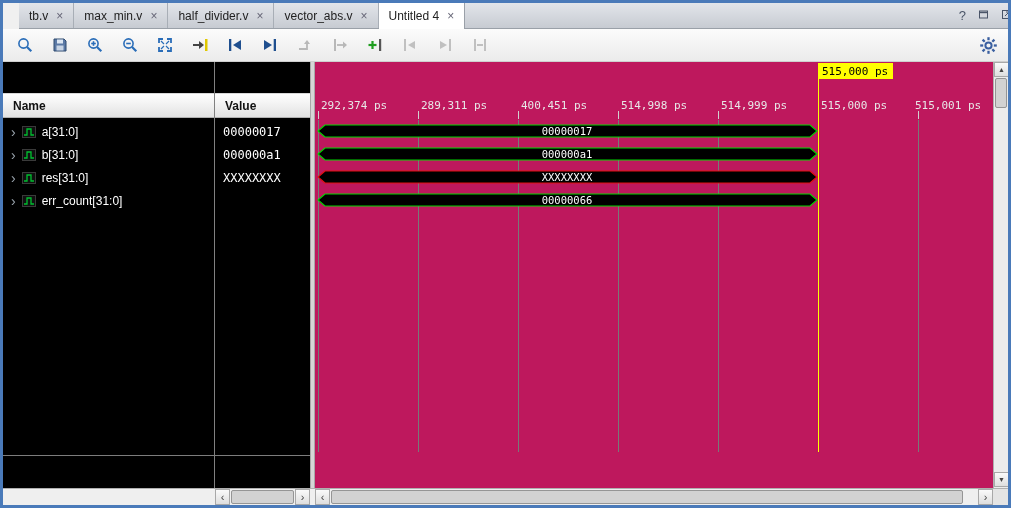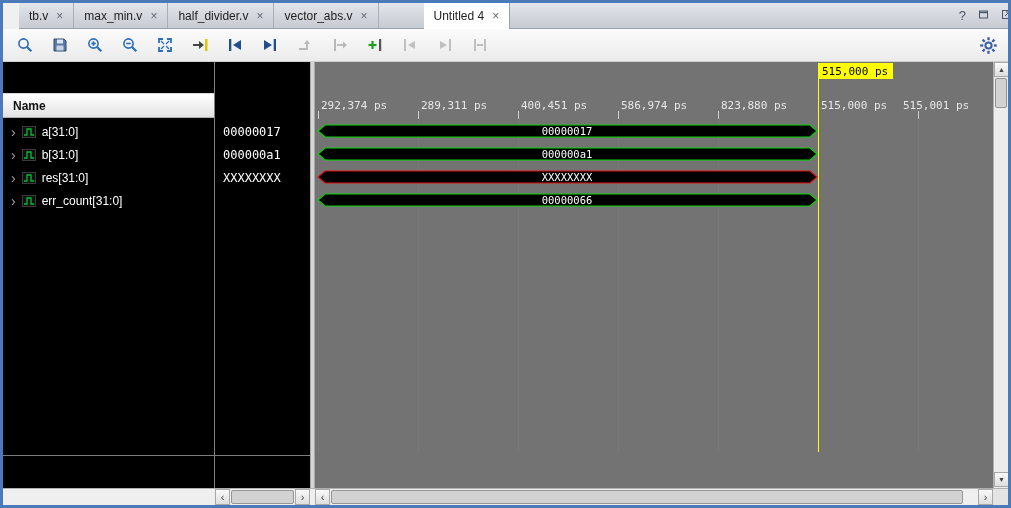--- a/index.html
+++ b/index.html
@@ -5,21 +5,21 @@
   *{margin:0;padding:0;box-sizing:border-box;}
   html,body{width:1011px;height:508px;background:#fff;font-family:"Liberation Sans",sans-serif;}
   .frame{position:relative;width:1011px;height:508px;border:3px solid #4a7ab9;background:#f0f0f0;overflow:hidden;}
 
   
   .tabbar{position:absolute;left:16px;top:0;width:1005px;height:26px;
     background:linear-gradient(#e2e5ea,#c7cbd2);border-bottom:1px solid #9aa0a8;
     display:flex;align-items:stretch;}
   .tab{display:flex;align-items:center;gap:8px;padding:0 10px;border-right:1px solid #a8aeb6;
     font-size:12px;color:#222;}
-  .tab.active{background:#fff;margin-bottom:-1px;border-right:1px solid #9aa0a8;margin-left:45px;}
+  .tab.active{background:#fff;margin-bottom:-1px;border-right:1px solid #9aa0a8;}
   .tab-close{color:#667;font-size:12px;line-height:1;}
   .win-controls{margin-left:auto;display:flex;align-items:center;gap:12px;padding-right:12px;color:#4a5568;font-size:13px;}
 
   
   .toolbar{position:absolute;left:0;top:26px;width:1005px;height:33px;
     background:linear-gradient(#fbfbfb,#ebebeb);border-bottom:1px solid #cfcfcf;
     display:flex;align-items:center;gap:11px;padding-left:10px;}
   .tbtn{width:24px;height:24px;display:flex;align-items:center;justify-content:center;border-radius:2px;}
   .gearbtn{position:absolute;right:8px;top:30px;width:24px;height:24px;display:flex;align-items:center;justify-content:center;}
 
@@ -32,21 +32,21 @@
   .sig-row{position:absolute;left:0;width:100%;height:23px;display:flex;align-items:center;gap:6px;
     padding-left:8px;color:#fff;font-size:12px;white-space:nowrap;overflow:hidden;}
   .chev{color:#9aa4ae;font-size:14px;line-height:1;}
   .val-row{position:absolute;left:0;width:100%;height:23px;display:flex;align-items:center;
     padding-left:8px;color:#fff;font-size:12px;font-family:"DejaVu Sans Mono",monospace;}
   .panel-sep{position:absolute;left:0;top:393px;width:100%;height:1px;background:#7d7d7d;}
   .splitter{position:absolute;left:307px;top:59px;width:5px;height:443px;background:#d6d6d6;
     border-left:1px solid #a8a8a8;border-right:1px solid #a8a8a8;}
 
   
-  .wave-panel{position:absolute;left:312px;top:59px;width:678px;height:426px;background:#737373;overflow:hidden;}
+  .wave-panel{position:absolute;left:312px;top:59px;width:678px;height:426px;background:#be185d;overflow:hidden;}
   .cursor-label{position:absolute;left:503px;top:1px;width:75px;height:16px;background:#ffff00;
     color:#000;font:11px "DejaVu Sans Mono",monospace;display:flex;align-items:center;padding-left:4px;}
   .wtick-label{position:absolute;top:37px;color:#e8e8e8;font:11px "DejaVu Sans Mono",monospace;white-space:nowrap;}
   .wtick-mark{position:absolute;top:49px;width:1px;height:8px;background:#cfcfcf;}
   .gridline{position:absolute;top:58px;width:1px;height:332px;background:#787878;}
   .cursor-line{position:absolute;left:503px;top:17px;width:1px;height:373px;background:#ffff00;z-index:5;}
   .bus{position:absolute;z-index:3;}
   .bus-green{fill:#000;stroke:#00d500;stroke-width:1.2;}
   .bus-red{fill:#000;stroke:#e01010;stroke-width:1.2;}
   .bus-text{fill:#ffffff;font-family:"DejaVu Sans Mono",monospace;font-size:10.5px;text-anchor:middle;}
@@ -248,44 +248,47 @@
       <svg width="14" height="12" viewBox="0 0 14 12">
           <rect x="0.5" y="0.5" width="13" height="11" fill="#101010" stroke="#3a3a3a"></rect>
           <path d="M2 9 h3 V3 h4 v6 h3" fill="none" stroke="#00c030" stroke-width="1.3"></path>
         </svg>
       <span>err_count[31:0]</span>
     </div>
     <div class="panel-sep"></div>
   </div>
 
   <div class="values-panel">
+    <div class="panel-header">
+      <span>Value</span>
+    </div>
     <div class="val-row" style="top:58px">
         <span>00000017</span>
       </div>
     <div class="val-row" style="top:81px">
         <span>000000a1</span>
       </div>
     <div class="val-row" style="top:104px">
         <span>XXXXXXXX</span>
       </div>
     <div class="panel-sep"></div>
   </div>
 
   <div class="splitter"></div>
 
   <div class="wave-panel">
     <div class="cursor-label">515,000 ps</div>
 
     <span class="wtick-label" style="left:6px">292,374 ps</span>
     <span class="wtick-label" style="left:106px">289,311 ps</span>
     <span class="wtick-label" style="left:206px">400,451 ps</span>
-    <span class="wtick-label" style="left:306px">586,974 ps</span>
-    <span class="wtick-label" style="left:406px">823,880 ps</span>
+    <span class="wtick-label" style="left:306px">514,998 ps</span>
+    <span class="wtick-label" style="left:406px">514,999 ps</span>
     <span class="wtick-label" style="left:506px">515,000 ps</span>
-    <span class="wtick-label" style="left:588px">515,001 ps</span>
+    <span class="wtick-label" style="left:600px">515,001 ps</span>
 
     <div class="wtick-mark" style="left:3px"></div>
     <div class="wtick-mark" style="left:103px"></div>
     <div class="wtick-mark" style="left:203px"></div>
     <div class="wtick-mark" style="left:303px"></div>
     <div class="wtick-mark" style="left:403px"></div>
     <div class="wtick-mark" style="left:503px"></div>
     <div class="wtick-mark" style="left:603px"></div>
 
     <div class="gridline" style="left:3px"></div>

